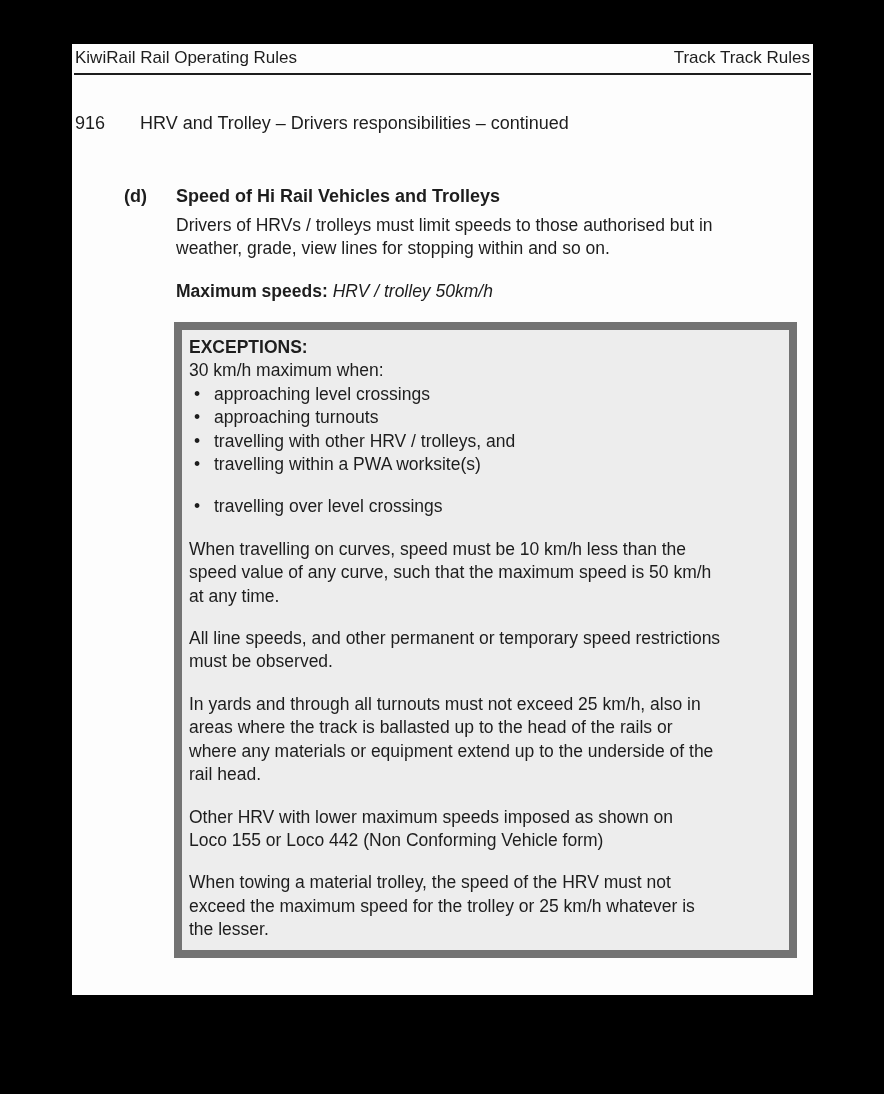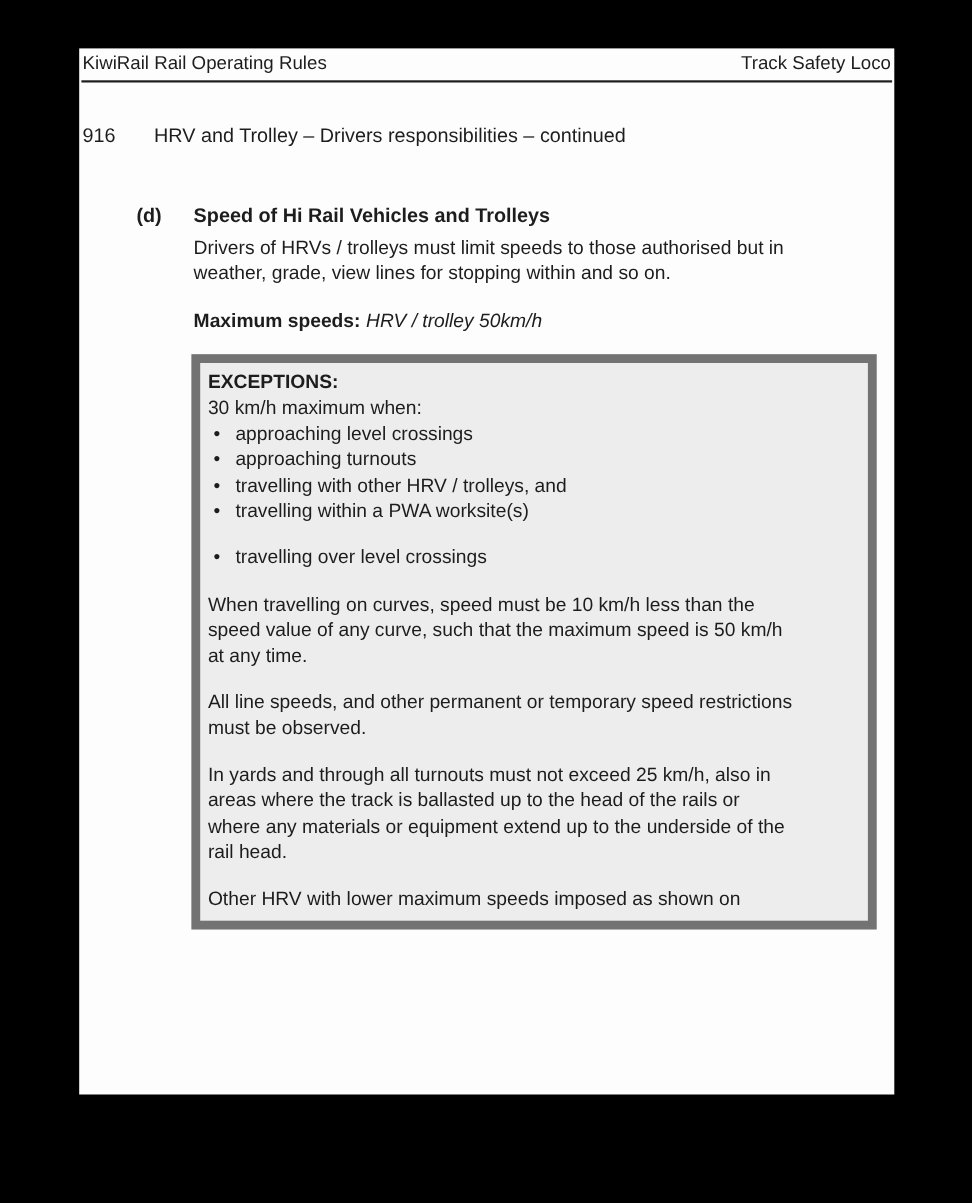--- a/index.html
+++ b/index.html
@@ -74,21 +74,21 @@
   .box-para { margin-top: 19px; }
   .line { white-space: nowrap; }
 </style>
 </head>
 <body>
 
 <div class="page">
 
   <div class="header">
     <span>KiwiRail Rail Operating Rules</span>
-    <span>Track Safety Loco</span>
+    <span>Track Track Rules</span>
   </div>
 
   <div class="rule-line">
     <span class="rule-number">916</span>
     <span>HRV and Trolley – Drivers responsibilities – continued</span>
   </div>
 
   <div class="section-row">
     <span class="d-label">(d)</span>
     <span>Speed of Hi Rail Vehicles and Trolleys</span>
@@ -146,17 +146,23 @@
 
     <div class="box-para">
       <div class="line">In yards and through all turnouts must not exceed 25 km/h, also in</div>
       <div class="line">areas where the track is ballasted up to the head of the rails or</div>
       <div class="line">where any materials or equipment extend up to the underside of the</div>
       <div class="line">rail head.</div>
     </div>
 
     <div class="box-para">
       <div class="line">Other HRV with lower maximum speeds imposed as shown on</div>
+      <div class="line">Loco 155 or Loco 442 (Non Conforming Vehicle form)</div>
     </div>
 
+    <div class="box-para">
+      <div class="line">When towing a material trolley, the speed of the HRV must not</div>
+      <div class="line">exceed the maximum speed for the trolley or 25 km/h whatever is</div>
+      <div class="line">the lesser.</div>
+    </div>
   </div>
 
 </div>
 
 </body></html>

